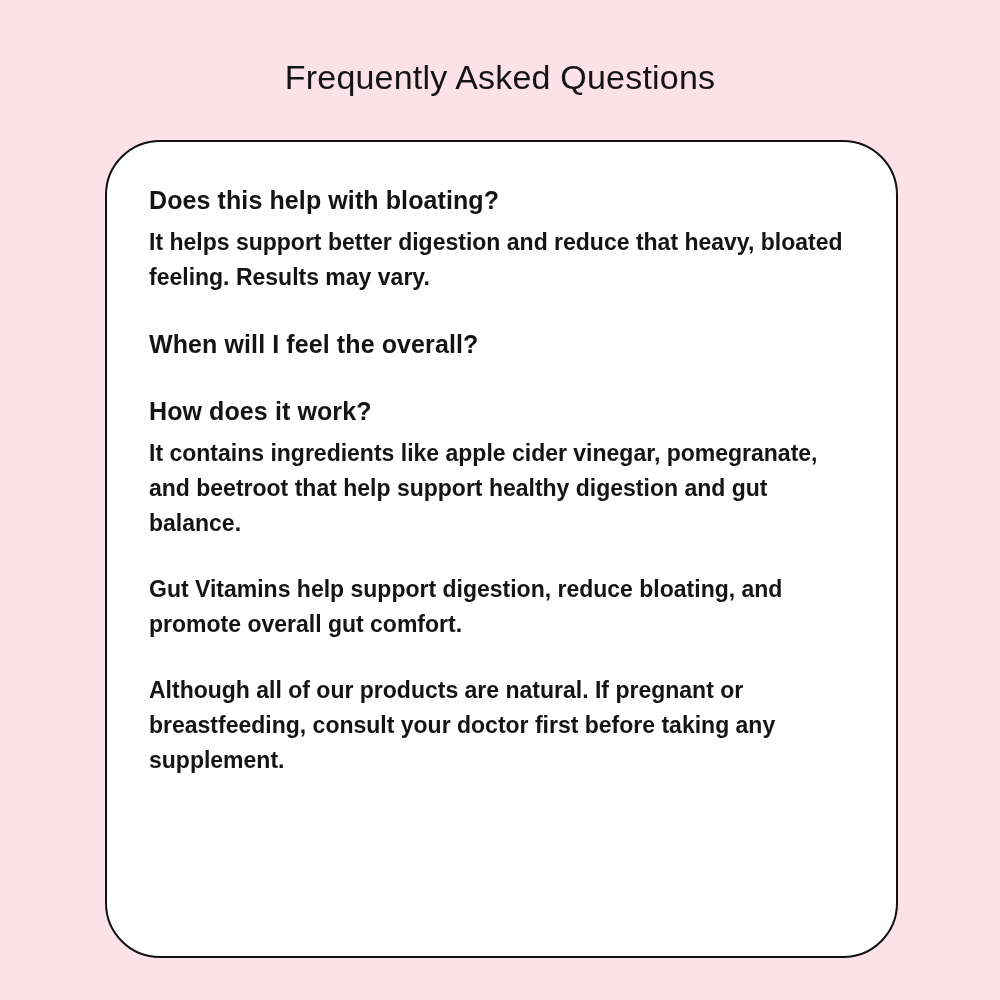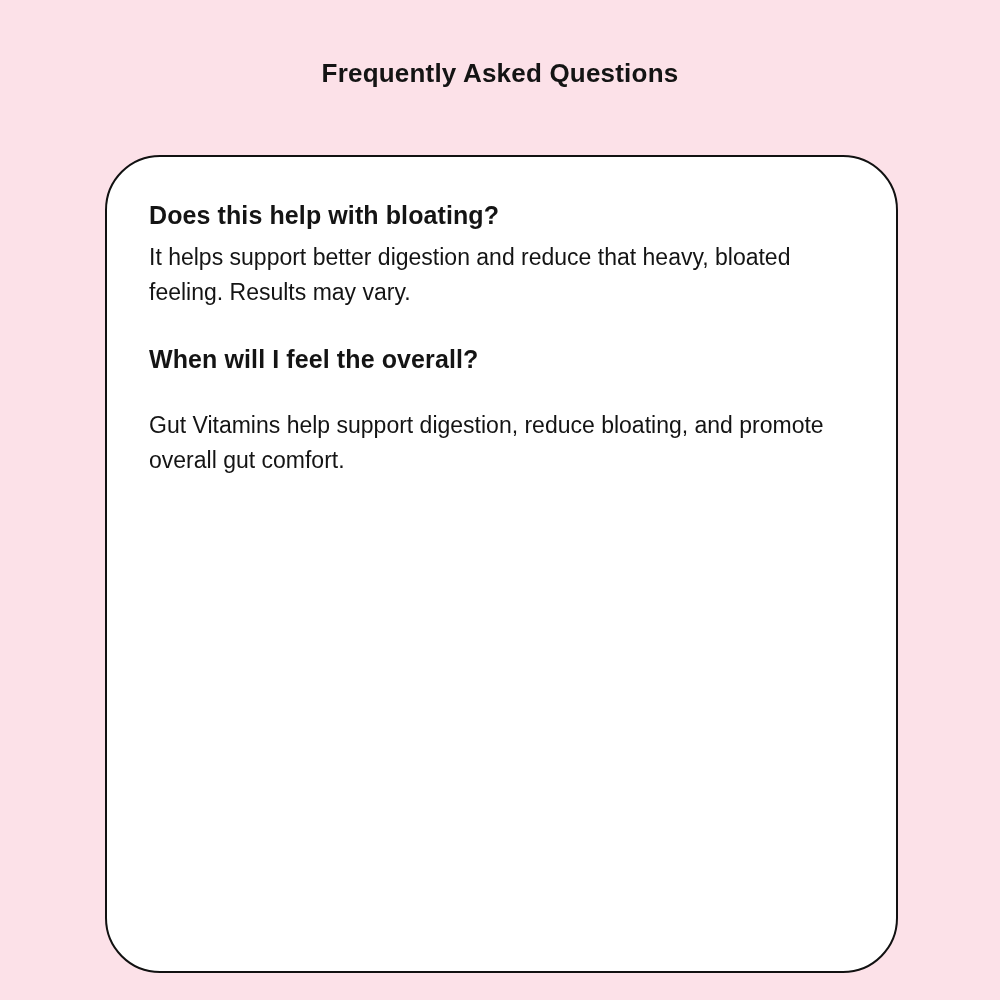--- a/index.html
+++ b/index.html
@@ -14,30 +14,30 @@
     height: 1000px;
   }
   body {
     background: var(--bg);
     font-family: "Liberation Sans", "DejaVu Sans", sans-serif;
     color: var(--text);
     overflow: hidden;
   }
   .page-title {
     text-align: center;
-    font-size: 26px;
-    font-weight: 700;
+    font-size: 34px;
+    font-weight: 400;
     letter-spacing: 0.2px;
     padding-top: 58px;
     color: var(--text);
   }
   .faq-card {
     position: absolute;
     left: 105px;
-    top: 155px;
+    top: 140px;
     width: 793px;
     height: 818px;
     background: var(--card-bg);
     border: 2px solid var(--card-border);
     border-radius: 55px;
     padding: 40px 42px 30px 42px;
   }
   .faq-item {
     margin-bottom: 31px;
   }
@@ -47,21 +47,21 @@
   .faq-question {
     font-size: 25px;
     font-weight: 700;
     line-height: 36px;
     margin-bottom: 7px;
     letter-spacing: 0.1px;
     color: var(--text);
   }
   .faq-answer {
     font-size: 23px;
-    font-weight: 400;
+    font-weight: 700;
     line-height: 35px;
     max-width: 720px;
     color: var(--text);
   }
 </style>
 </head>
 <body>
 
 <h1 class="page-title">Frequently Asked Questions</h1>
 
@@ -70,22 +70,25 @@
   <div class="faq-item">
     <h2 class="faq-question">Does this help with bloating?</h2>
     <p class="faq-answer">It helps support better digestion and reduce that heavy, bloated feeling. Results may vary.</p>
   </div>
 
   <div class="faq-item">
     <h2 class="faq-question">When will I feel the overall?</h2>
   </div>
 
   <div class="faq-item">
+    <h2 class="faq-question">How does it work?</h2>
+    <p class="faq-answer">It contains ingredients like apple cider vinegar, pomegranate, and beetroot that help support healthy digestion and gut balance.</p>
   </div>
 
   <div class="faq-item">
     <p class="faq-answer">Gut Vitamins help support digestion, reduce bloating, and promote overall gut comfort.</p>
   </div>
 
   <div class="faq-item">
+    <p class="faq-answer">Although all of our products are natural. If pregnant or breastfeeding, consult your doctor first before taking any supplement.</p>
   </div>
 
 </div>
 
 </body></html>

